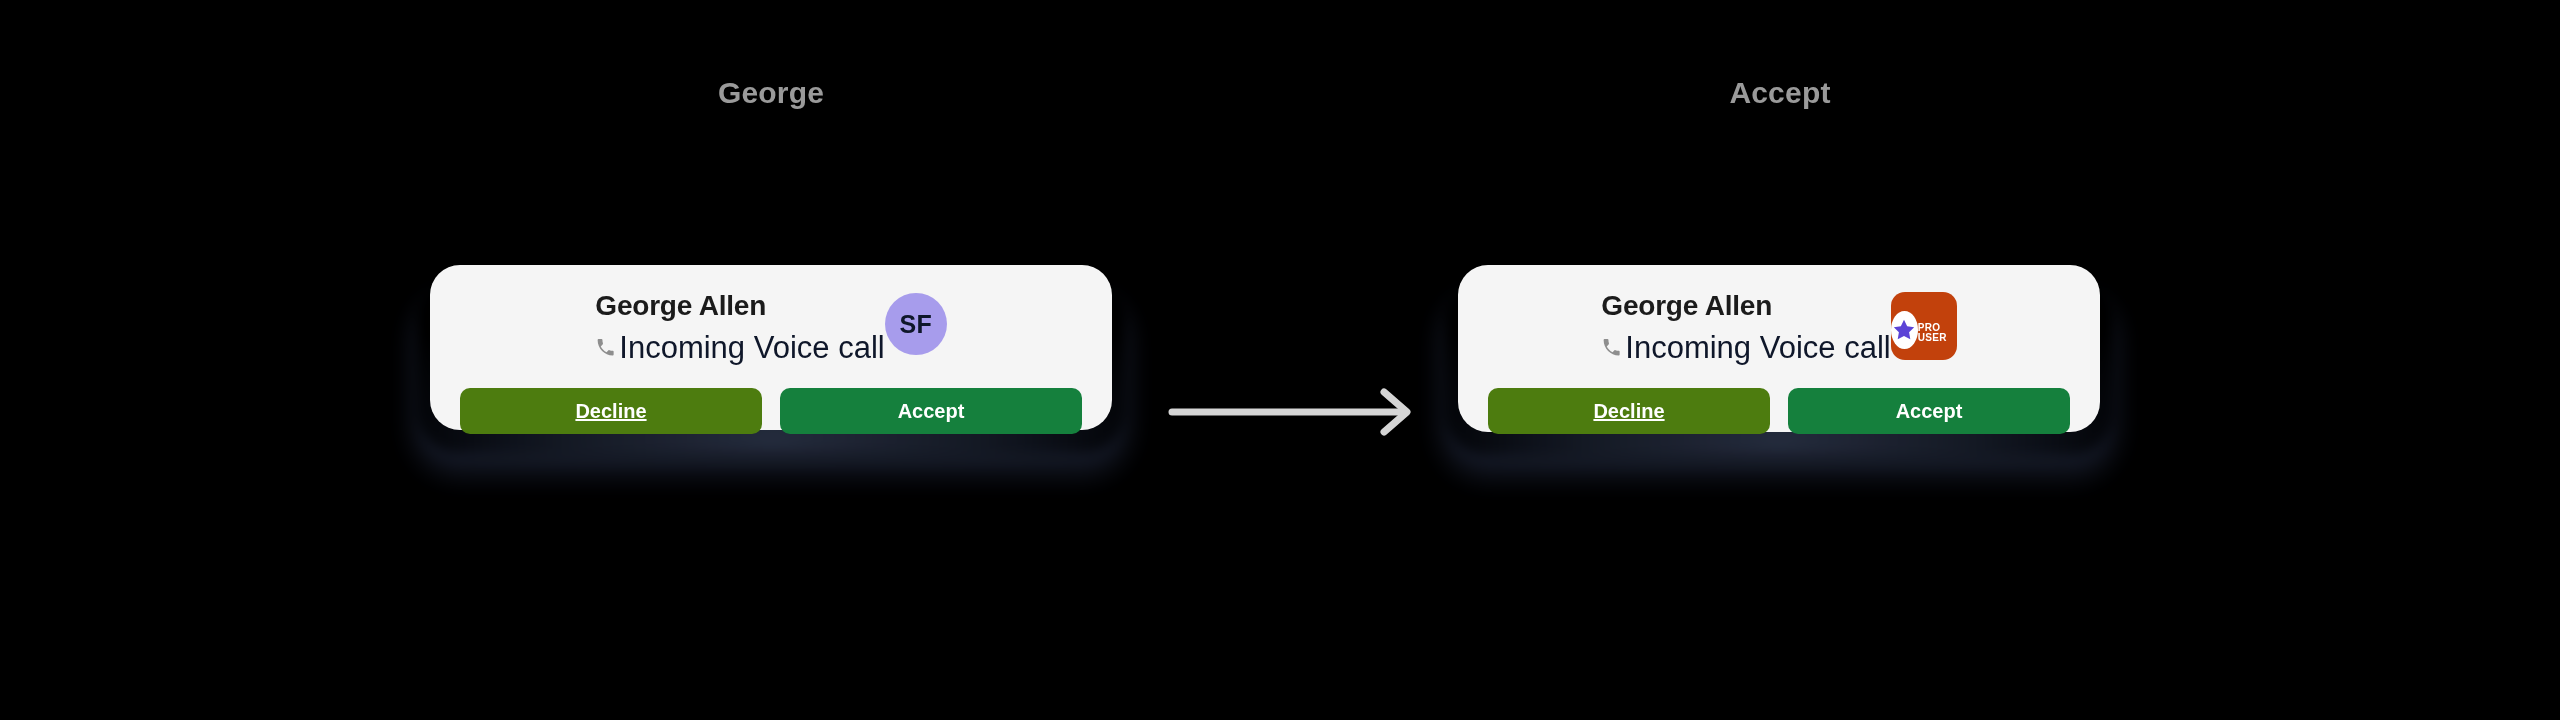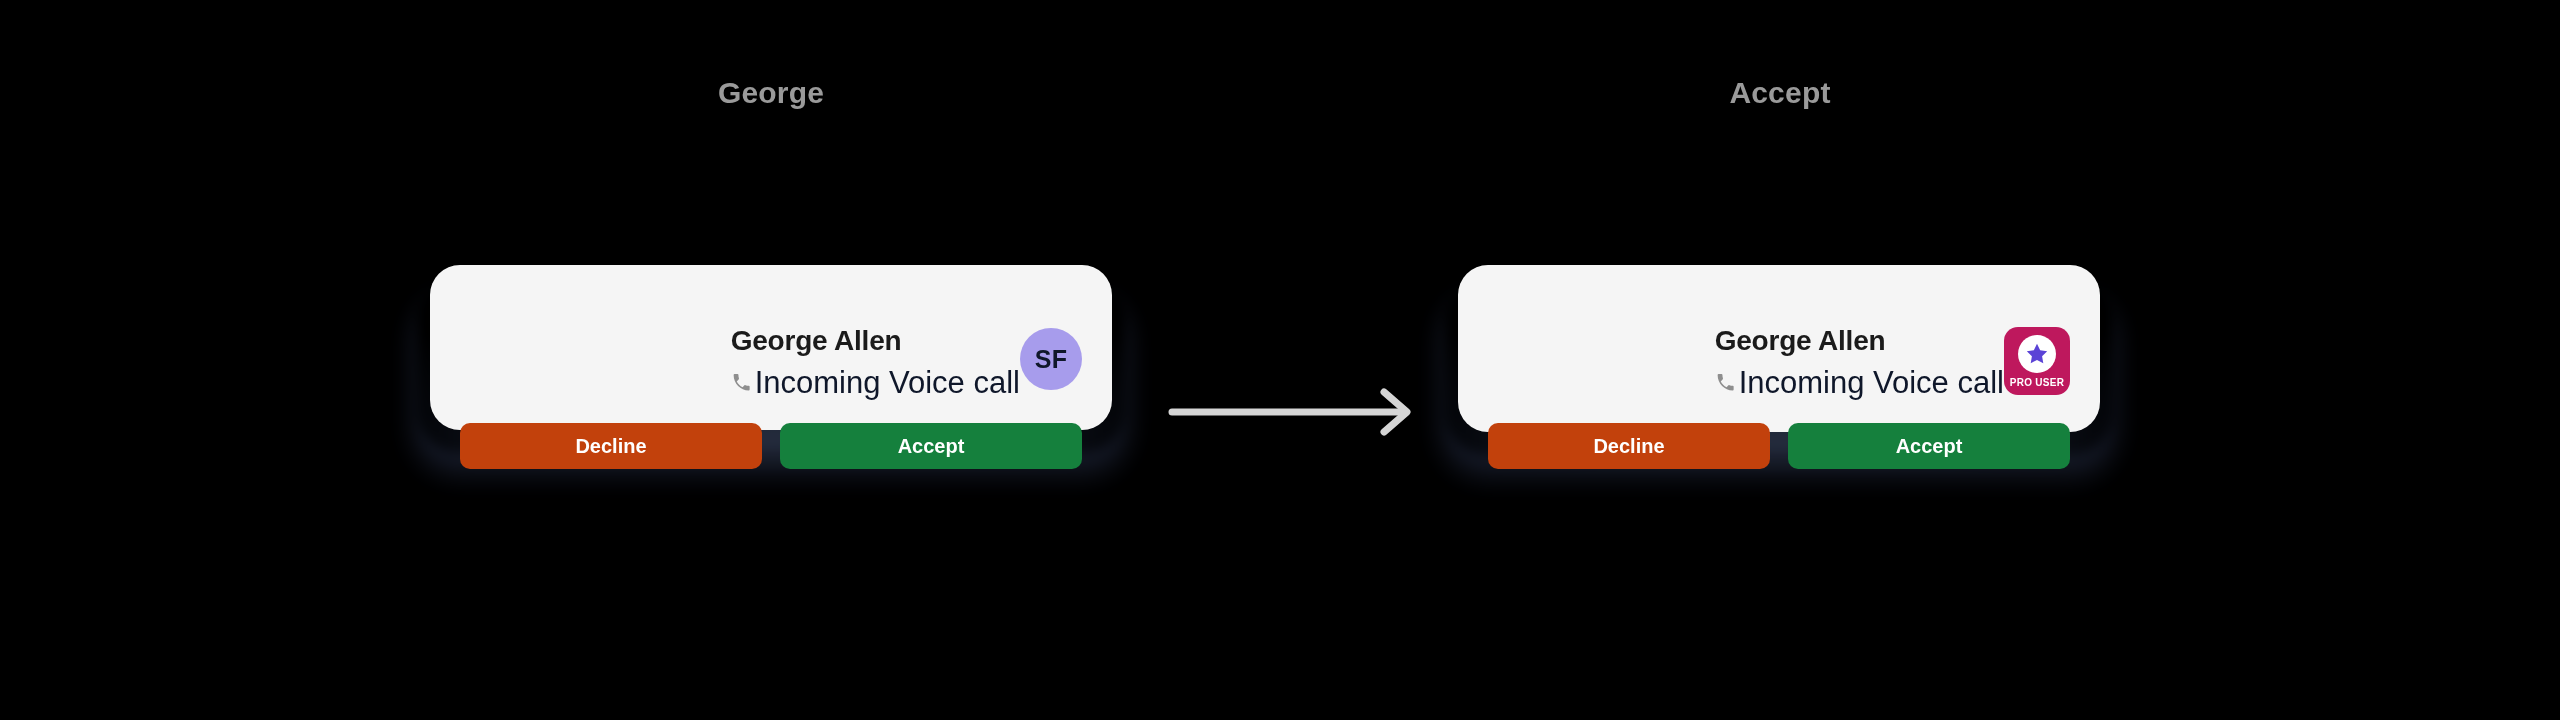--- a/index.html
+++ b/index.html
@@ -70,22 +70,21 @@
     border-radius: 30px;
     padding: 26px 30px 30px 30px;
     box-sizing: border-box;
   }
   .card-wrap.left  .card { height: 165px; }
   .card-wrap.right .card { height: 167px; }
 
   .card-head {
     display: flex;
     align-items: flex-start;
-    justify-content: flex-end;
-    margin-top: 35px;
+    justify-content: center;
   }
 
   .caller-name {
     font-size: 28px;
     font-weight: 700;
     color: #1b1b1b;
     line-height: 1.08;
     letter-spacing: -0.2px;
     white-space: nowrap;
   }
@@ -123,23 +122,22 @@
     letter-spacing: 0.3px;
     flex: none;
     margin-top: 2px;
   }
 
   
   .pro-badge {
     width: 66px;
     height: 68px;
     border-radius: 14px;
-    background: #be185d;
-    display: flex;
-    flex-direction: column;
+    background: #c2410c;
+    display: flex;
     align-items: center;
     justify-content: flex-start;
     padding-top: 8px;
     box-sizing: border-box;
     flex: none;
     margin-top: 1px;
   }
   .pro-badge-disc {
     width: 38px;
     height: 38px;
@@ -172,21 +170,21 @@
     color: #ffffff;
     font-family: "Liberation Sans", sans-serif;
     font-size: 20px;
     font-weight: 700;
     cursor: pointer;
     display: flex;
     align-items: center;
     justify-content: center;
     padding: 0;
   }
-  .btn-decline { background: #c2410c; }
+  .btn-decline { background: #4d7c0f; text-decoration: underline; }
   .btn-accept  { background: #15803d; }
 
   
   .arrow {
     position: absolute;
     left: 1168px;
     top: 385px;
     width: 250px;
     height: 54px;
   }

